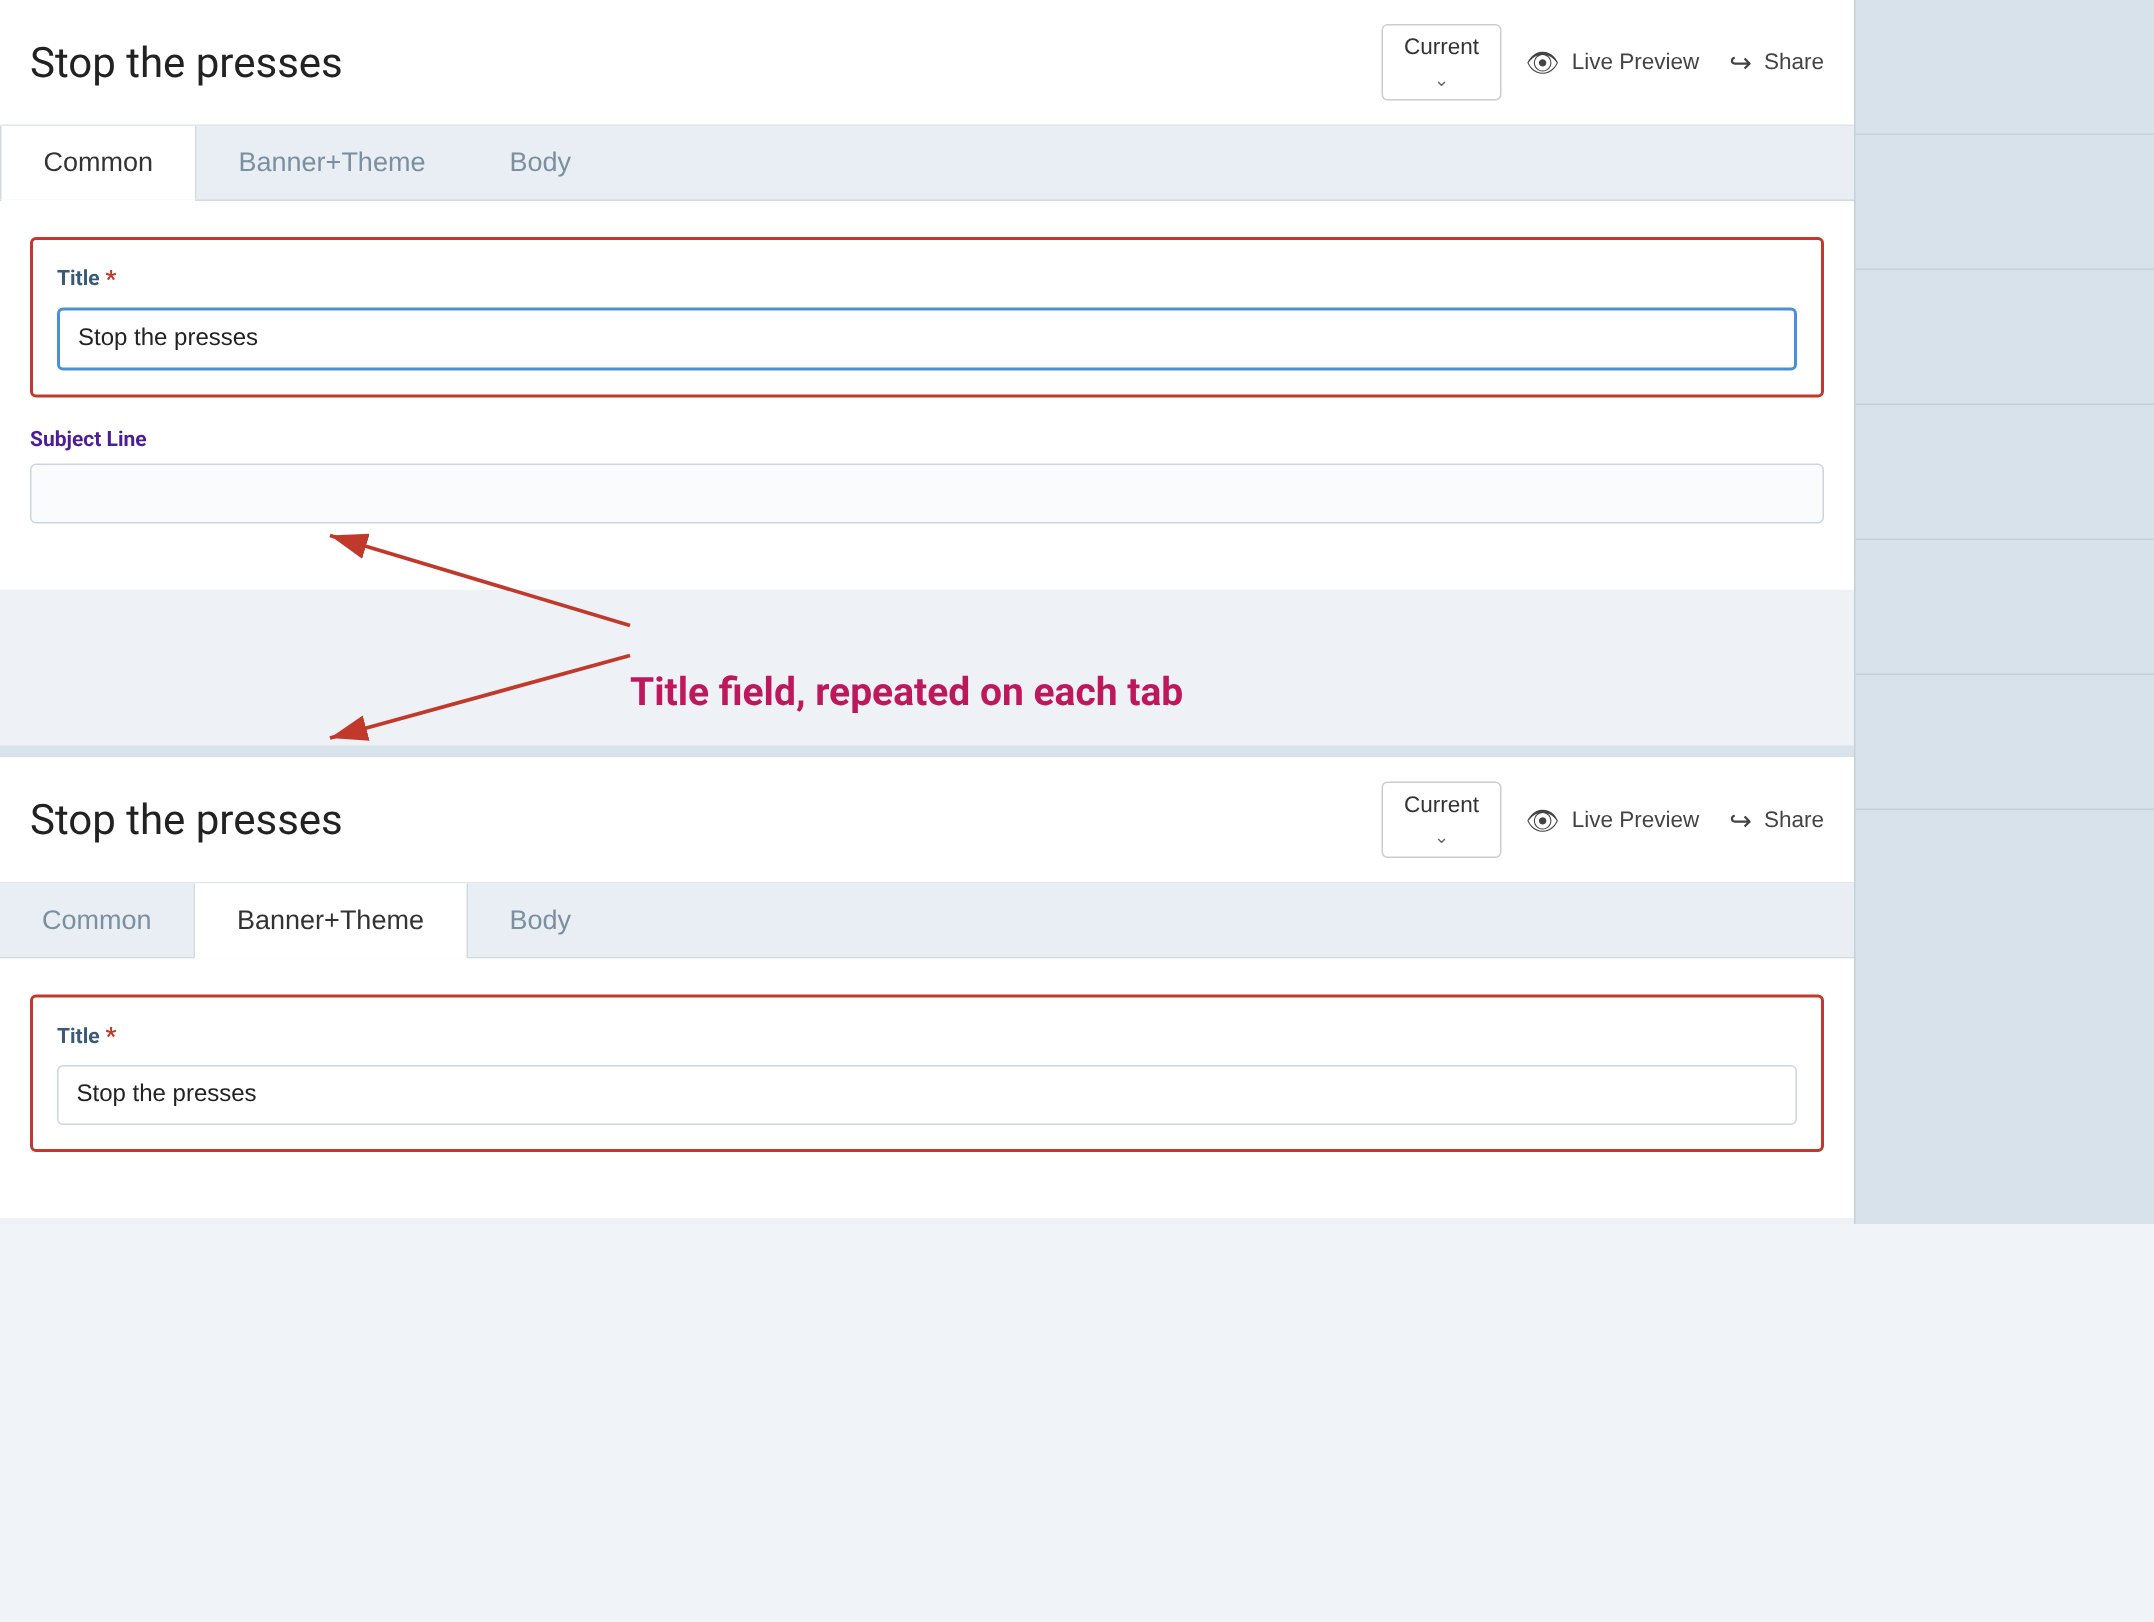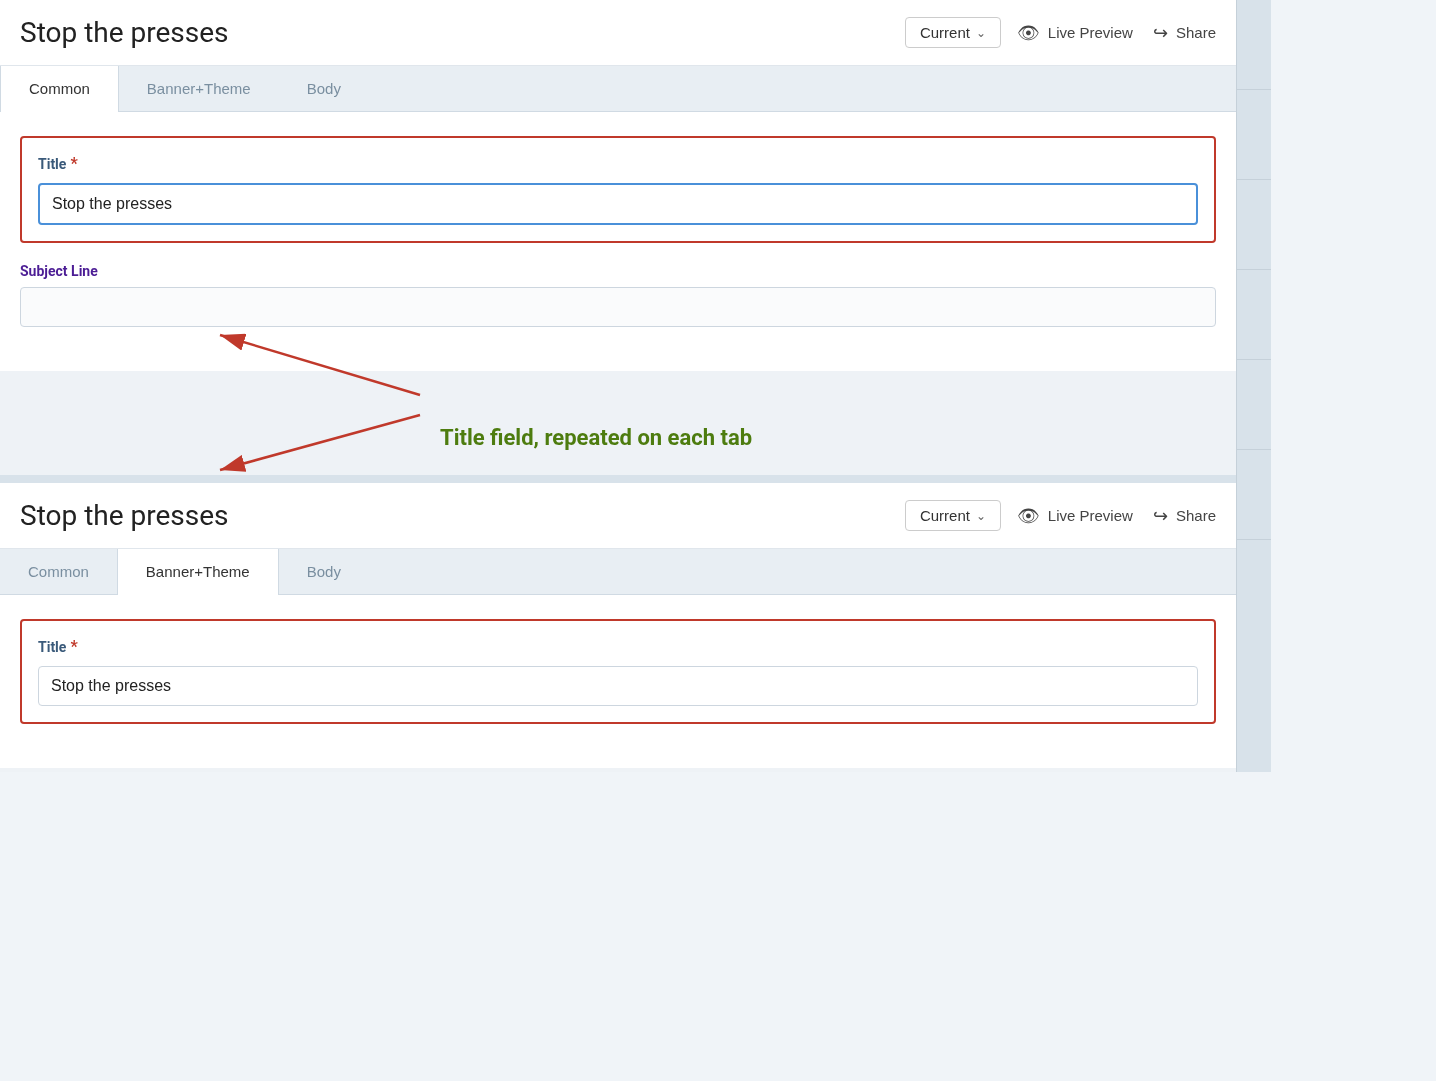--- a/index.html
+++ b/index.html
@@ -36,20 +36,21 @@
       display: flex;
       align-items: center;
       gap: 6px;
       border: 1px solid #ccc;
       border-radius: 4px;
       padding: 6px 14px;
       font-size: 15px;
       background: #fff;
       cursor: pointer;
       color: #333;
+      flex-direction: column;
     }
 
     .dropdown-arrow {
       font-size: 12px;
       color: #666;
     }
 
     .header-actions {
       display: flex;
       align-items: center;
@@ -82,21 +83,21 @@
     
     .tabs-bar {
       display: flex;
       background: #e8eef3;
       border-bottom: 1px solid #d0dae3;
       padding-left: 0;
     }
 
     .tab {
       padding: 14px 28px;
-      font-size: 15px;
+      font-size: 18px;
       cursor: pointer;
       color: #7a8fa0;
       border: none;
       background: none;
       position: relative;
       font-weight: 400;
     }
 
     .tab.active {
       background: #fff;
@@ -179,21 +180,21 @@
 
     
     .arrow-svg {
       position: absolute;
       pointer-events: none;
       z-index: 9;
     }
 
     .outer-wrapper {
       position: relative;
-      width: 1271px;
+      width: 1436px;
       min-height: 1081px;
       background: #f0f4f8;
       overflow: hidden;
     }
 
     
     .panel-section {
       margin-bottom: 4px;
     }
 
@@ -298,21 +299,21 @@
             </marker>
             <marker id="arrowhead2" markerWidth="10" markerHeight="7" refX="10" refY="3.5" orient="auto">
               <polygon points="0 0, 10 3.5, 0 7" fill="#c0392b"></polygon>
             </marker>
           </defs>
 
           <line x1="420" y1="80" x2="220" y2="20" stroke="#c0392b" stroke-width="2.5" marker-end="url(#arrowhead1)"></line>
 
           <line x1="420" y1="100" x2="220" y2="155" stroke="#c0392b" stroke-width="2.5" marker-end="url(#arrowhead2)"></line>
         </svg>
-        <div style="position:absolute; left:420px; top:50px; color:#4d7c0f; font-size:22px; font-weight:700; white-space:nowrap;margin-left:20px;">Title field, repeated on each tab</div>
+        <div style="position:absolute; left:420px; top:50px; color:#be185d; font-size:26px; font-weight:700; white-space:nowrap;">Title field, repeated on each tab</div>
       </div>
 
       <div class="panel-divider"></div>
 
       <div class="panel-section panel">
 
         <div class="panel-header">
           <h1 class="page-title">Stop the presses</h1>
           <button class="current-dropdown">
             <span>Current</span>

